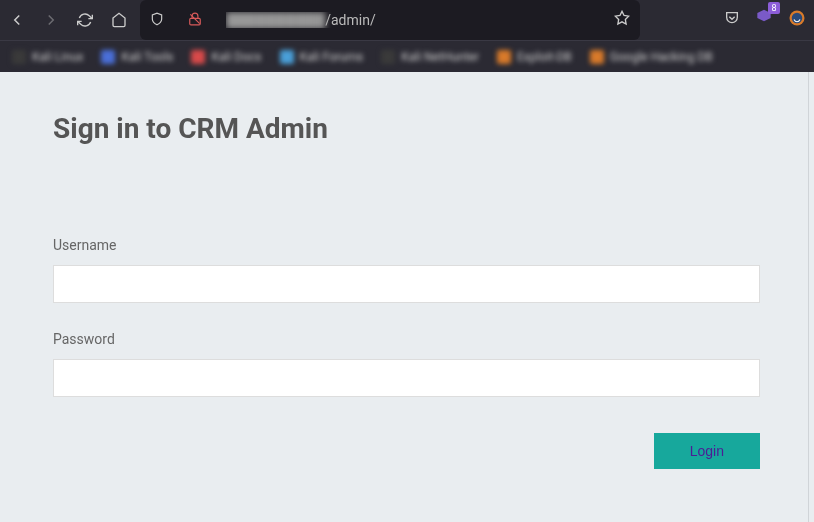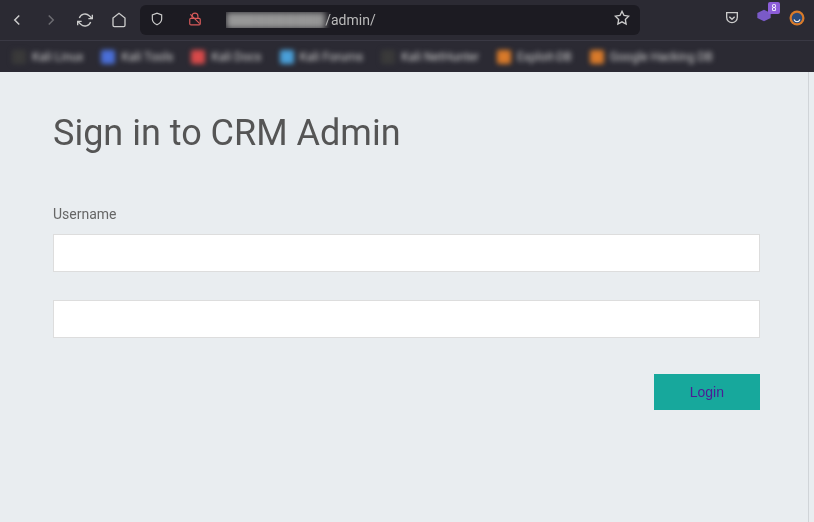--- a/index.html
+++ b/index.html
@@ -32,21 +32,21 @@
       height: 18px;
       color: #ccc;
       display: flex;
       align-items: center;
       justify-content: center;
     }
     .url-bar {
       flex: 1;
       background: #1c1b22;
       border-radius: 6px;
-      height: 30px;
+      height: 40px;
       display: flex;
       align-items: center;
       padding: 0 10px;
       gap: 24px;
       max-width: 500px;
     }
     .url-text {
       color: #bbb;
       font-size: 14px;
       flex: 1;
@@ -92,24 +92,24 @@
       position: relative;
     }
     .content-card {
       background: #e9edf0;
       margin: 0 5px;
       padding: 40px 48px;
       height: 100%;
       border-right: 1px solid #d0d4d8;
     }
     .page-title {
-      font-size: 36px;
-      font-weight: 400;
+      font-size: 28px;
+      font-weight: 700;
       color: #555;
-      margin-bottom: 52px;
+      margin-bottom: 92px;
     }
     .form-group {
       margin-bottom: 28px;
     }
     .form-label {
       display: block;
       color: #666;
       font-size: 14px;
       margin-bottom: 12px;
       margin-top: 12px;
@@ -254,17 +254,18 @@
 </div>
 
 <div class="page-content">
   <div class="content-card">
     <h1 class="page-title">Sign in to CRM Admin</h1>
     <div class="form-group">
       <label class="form-label">Username</label>
       <input type="text" class="form-input" style="">
     </div>
     <div class="form-group">
+      <label class="form-label">Password</label>
       <input type="password" class="form-input" style="">
     </div>
     <button class="login-button">Login</button>
   </div>
 </div>
 
 </body></html>

